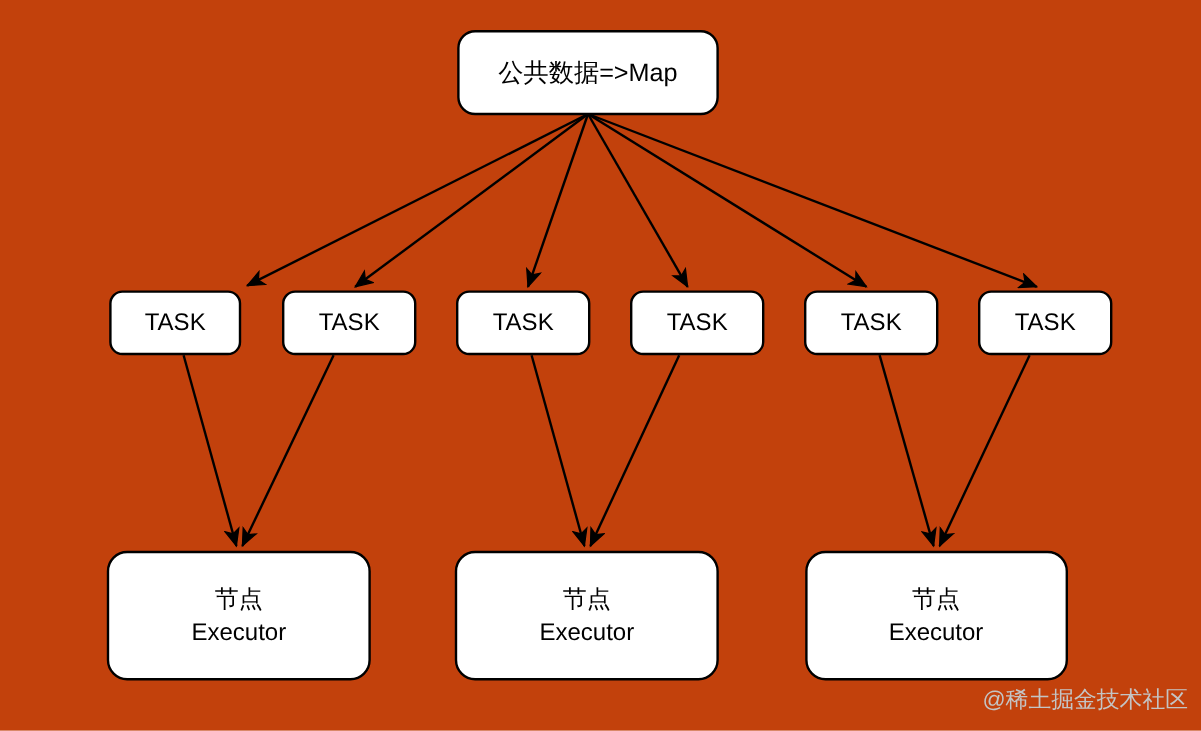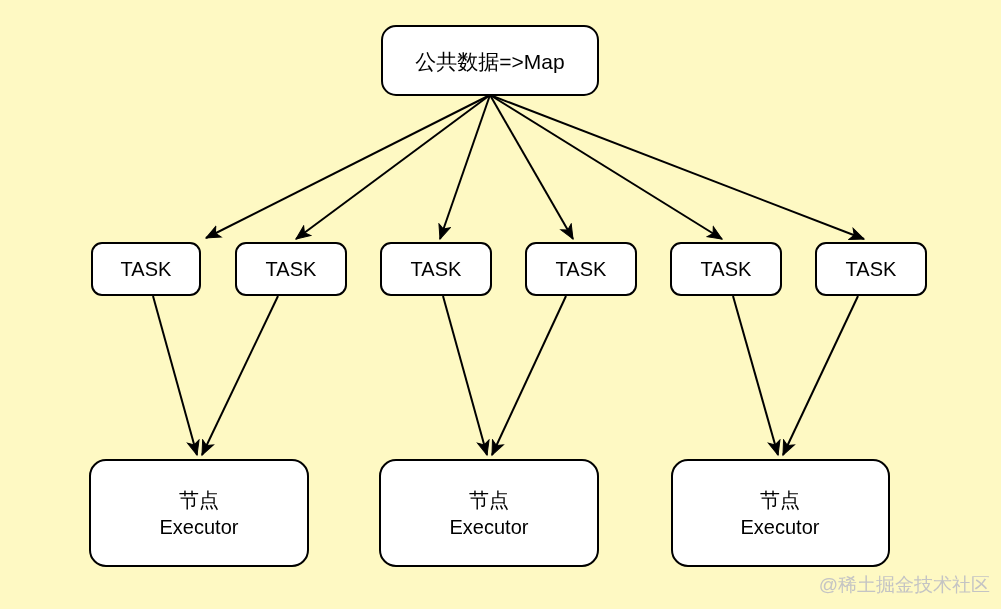--- a/index.html
+++ b/index.html
@@ -4,21 +4,21 @@
 <style>
   html, body {
     margin: 0;
     padding: 0;
     background: #ffffff;
   }
   .canvas {
     position: relative;
     width: 1001px;
     height: 609px;
-    background: #fef9c3;
+    background: #c2410c;
     overflow: hidden;
     font-family: "Liberation Sans", "DejaVu Sans", sans-serif;
   }
   svg text {
     font-family: "Liberation Sans", "DejaVu Sans", sans-serif;
     fill: #000000;
   }
   svg .node-label    { font-size: 20px; }
   svg .root-label    { font-size: 21px; }
   svg .watermark-txt { font-size: 19px; fill: #c4c4c4; }

